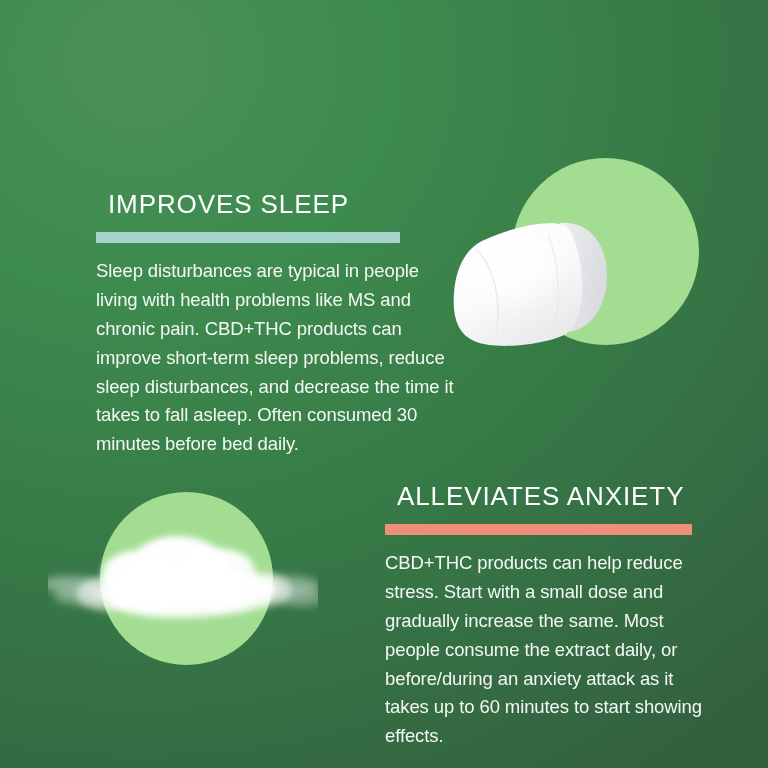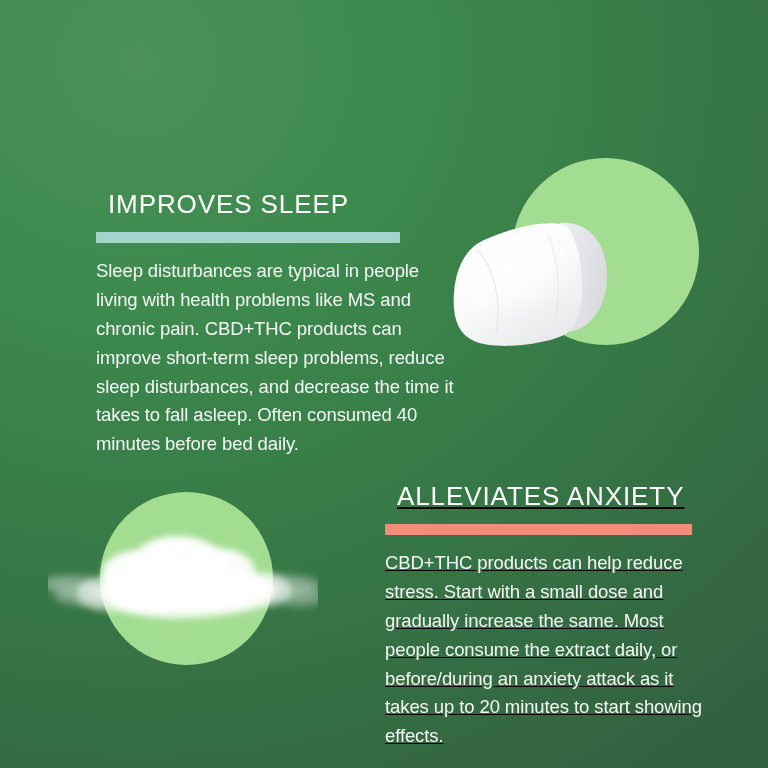--- a/index.html
+++ b/index.html
@@ -98,21 +98,20 @@
 
   .section-sleep {
     left: 96px;
     top: 178px;
     width: 366px;
   }
   .section-anxiety {
     left: 385px;
     top: 470px;
     width: 330px;
-    text-decoration: underline;
   }
 
   .section-heading {
     margin: 12px;
     color: #ffffff;
     font-family: "Liberation Sans", sans-serif;
     font-size: 26px;
     font-weight: 400;
     letter-spacing: 0.9px;
     line-height: 1.12;
@@ -180,21 +179,21 @@
       <ellipse cx="66" cy="74" rx="54" ry="42" fill="url(#pillowSheen)"></ellipse>
 
       <path d="M24 44 C42 62 50 94 44 128" stroke="#e4e6e9" stroke-width="1.4" fill="none" opacity="0.8"></path>
       <path d="M96 30 C108 58 110 100 100 126" stroke="#e4e6e9" stroke-width="1.2" fill="none" opacity="0.7"></path>
     </svg>
   </div>
 
   <div class="section section-sleep">
     <h2 class="section-heading">IMPROVES SLEEP</h2>
     <div class="rule rule-teal"></div>
-    <p class="body-text body-sleep">Sleep disturbances are typical in people living with health problems like MS and chronic pain. CBD+THC products can improve short-term sleep problems, reduce sleep disturbances, and decrease the time it takes to fall asleep. Often consumed 40 minutes before bed daily.</p>
+    <p class="body-text body-sleep">Sleep disturbances are typical in people living with health problems like MS and chronic pain. CBD+THC products can improve short-term sleep problems, reduce sleep disturbances, and decrease the time it takes to fall asleep. Often consumed 30 minutes before bed daily.</p>
   </div>
 
   <div class="circle circle-cloud"></div>
 
   <div class="cloud-wrap">
     <svg width="270" height="110" viewBox="0 0 270 110" xmlns="http://www.w3.org/2000/svg">
       <defs>
         <radialGradient id="puffA" cx="0.42" cy="0.35" r="0.68">
           <stop offset="0%" stop-color="#ffffff" stop-opacity="1"></stop>
           <stop offset="70%" stop-color="#ffffff" stop-opacity="0.92"></stop>
@@ -234,16 +233,16 @@
         <ellipse cx="126" cy="28" rx="26" ry="14" fill="#ffffff"></ellipse>
         <ellipse cx="160" cy="38" rx="20" ry="11" fill="#ffffff"></ellipse>
         <ellipse cx="96" cy="42" rx="18" ry="10" fill="#ffffff"></ellipse>
       </g>
     </svg>
   </div>
 
   <div class="section section-anxiety">
     <h2 class="section-heading">ALLEVIATES ANXIETY</h2>
     <div class="rule rule-coral"></div>
-    <p class="body-text body-anxiety">CBD+THC products can help reduce stress. Start with a small dose and gradually increase the same. Most people consume the extract daily, or before/during an anxiety attack as it takes up to 20 minutes to start showing effects.</p>
+    <p class="body-text body-anxiety">CBD+THC products can help reduce stress. Start with a small dose and gradually increase the same. Most people consume the extract daily, or before/during an anxiety attack as it takes up to 60 minutes to start showing effects.</p>
   </div>
 
 </div>
 
 </body></html>

